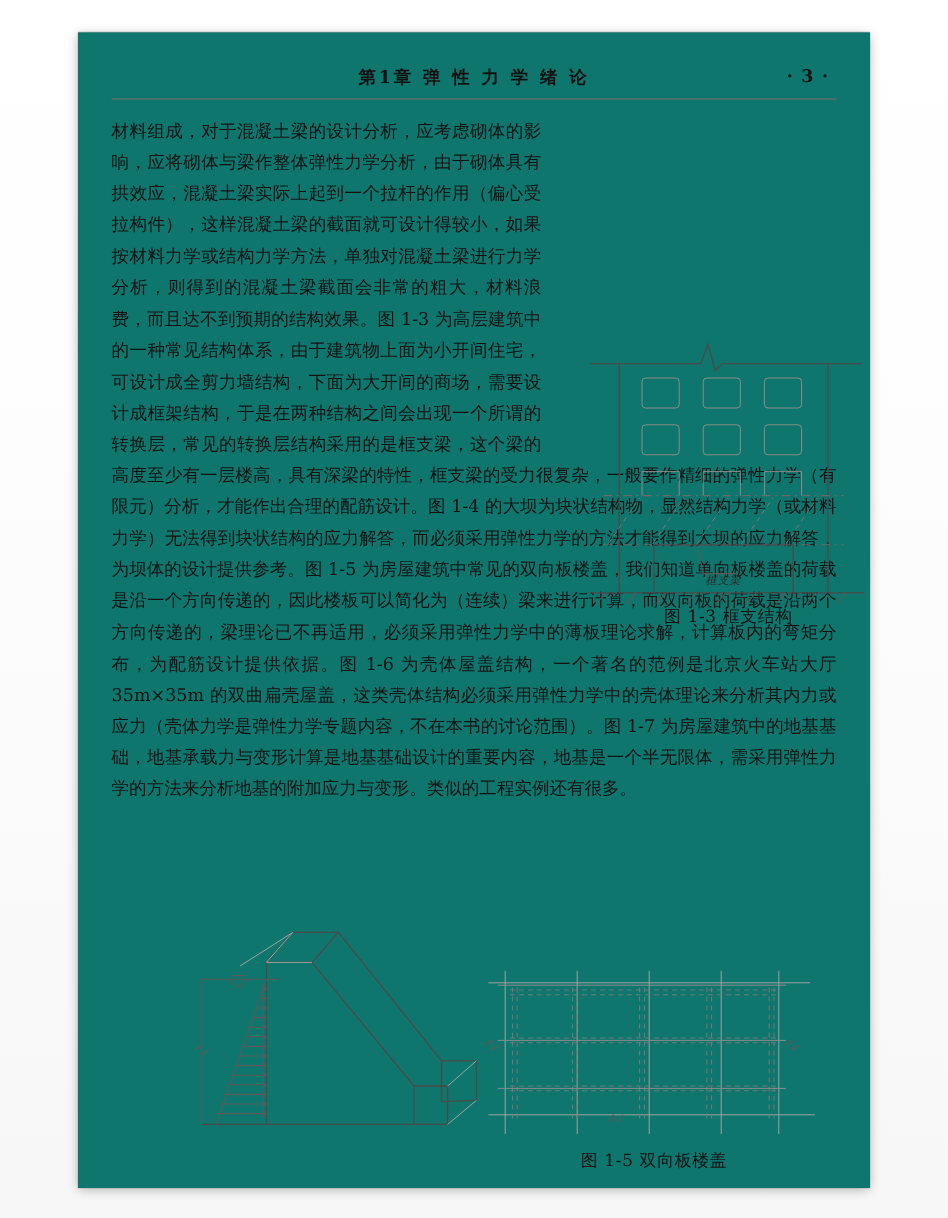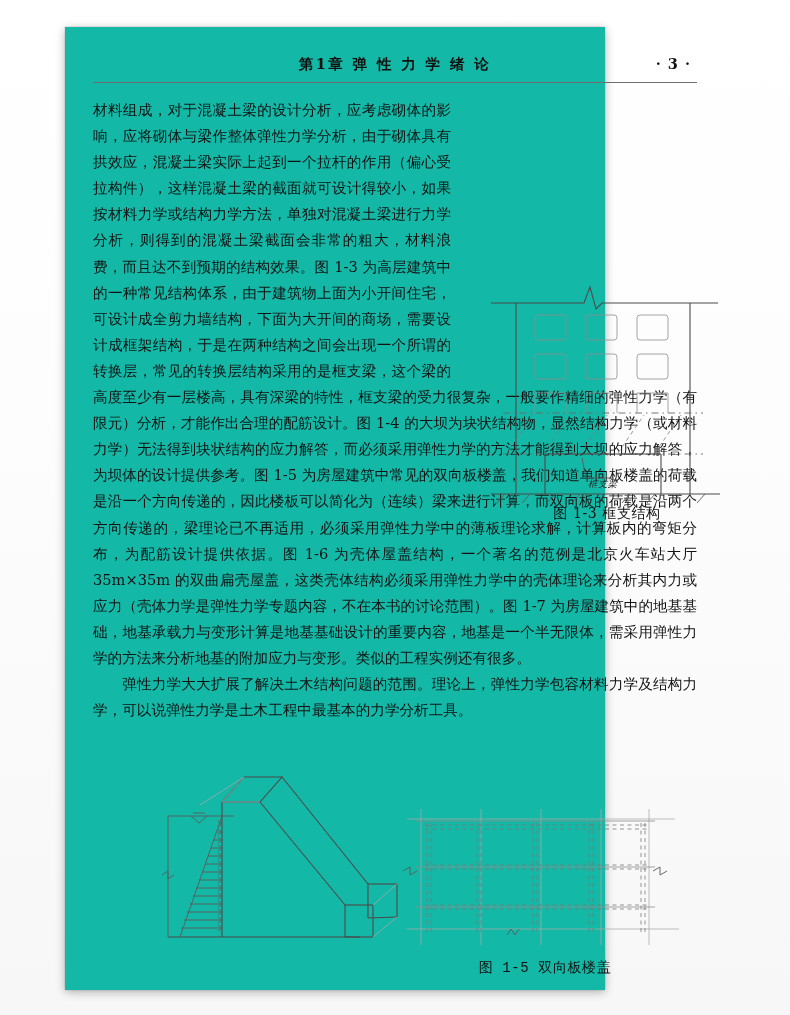--- a/index.html
+++ b/index.html
@@ -16,23 +16,23 @@
   }
   #backdrop {
     position: absolute;
     inset: 0;
     background: linear-gradient(180deg,#ffffff 0%,#fdfdfd 40%,#f7f7f7 100%);
   }
   #page {
     position: absolute;
     left: 65px;
     top: 27px;
-    width: 540px;
+    width: 660px;
     height: 963px;
-    background: #14b8a6;
+    background: #0f766e;
     box-shadow: 0 2px 9px rgba(0,0,0,0.30), 0 0 1px rgba(0,0,0,0.35);
   }
   .page-inner {
     position: absolute;
     left: 0; top: 0; right: 0; bottom: 0;
     padding: 0;
   }
 
   
   .running-head {
@@ -140,21 +140,20 @@
     left: 338px;
     top: 778px;
     width: 280px;
     height: 145px;
   }
   #fig5-caption {
     position: absolute;
     left: 330px;
     top: 932px;
     width: 300px;
-    font-family: Liberation Mono, monospace;
   }
 
   .stroke-thin  { fill: none; stroke: #5a5a5a; stroke-width: 0.9; }
   .stroke-mid   { fill: none; stroke: #4a4a4a; stroke-width: 1.1; }
   .stroke-grey  { fill: none; stroke: #8e8e8e; stroke-width: 0.8; }
   .stroke-light { fill: none; stroke: #a9a9a9; stroke-width: 0.75; }
   .dash-h       { fill: none; stroke: #6a6a6a; stroke-width: 0.9;
                   stroke-dasharray: 7 4 1.5 4; }
   .dash-diag    { fill: none; stroke: #7a7a7a; stroke-width: 0.8;
                   stroke-dasharray: 4 3.5; }
@@ -175,21 +174,20 @@
 
     <div class="running-head">
       <div class="rh-title">第1章  弹 性 力 学 绪 论</div>
       <div class="rh-page">· 3 ·</div>
     </div>
     <div class="rule"></div>
 
     <div class="body-col">
       <div class="fig3-float"></div>
       <p class="para">材料组成，对于混凝土梁的设计分析，应考虑砌体的影响，应将砌体与梁作整体弹性力学分析，由于砌体具有拱效应，混凝土梁实际上起到一个拉杆的作用（偏心受拉构件），这样混凝土梁的截面就可设计得较小，如果按材料力学或结构力学方法，单独对混凝土梁进行力学分析，则得到的混凝土梁截面会非常的粗大，材料浪费，而且达不到预期的结构效果。图 1-3 为高层建筑中的一种常见结构体系，由于建筑物上面为小开间住宅，可设计成全剪力墙结构，下面为大开间的商场，需要设计成框架结构，于是在两种结构之间会出现一个所谓的转换层，常见的转换层结构采用的是框支梁，这个梁的高度至少有一层楼高，具有深梁的特性，框支梁的受力很复杂，一般要作精细的弹性力学（有限元）分析，才能作出合理的配筋设计。图 1-4 的大坝为块状结构物，显然结构力学（或材料力学）无法得到块状结构的应力解答，而必须采用弹性力学的方法才能得到大坝的应力解答，为坝体的设计提供参考。图 1-5 为房屋建筑中常见的双向板楼盖，我们知道单向板楼盖的荷载是沿一个方向传递的，因此楼板可以简化为（连续）梁来进行计算，而双向板的荷载是沿两个方向传递的，梁理论已不再适用，必须采用弹性力学中的薄板理论求解，计算板内的弯矩分布，为配筋设计提供依据。图 1-6 为壳体屋盖结构，一个著名的范例是北京火车站大厅 35m×35m 的双曲扁壳屋盖，这类壳体结构必须采用弹性力学中的壳体理论来分析其内力或应力（壳体力学是弹性力学专题内容，不在本书的讨论范围）。图 1-7 为房屋建筑中的地基基础，地基承载力与变形计算是地基基础设计的重要内容，地基是一个半无限体，需采用弹性力学的方法来分析地基的附加应力与变形。类似的工程实例还有很多。</p>
-      <p class="para indent">弹性力学大大扩展了解决土木结构问题的范围。理论上，弹性力学包容材料力学及结构力学，可以说弹性力学是土木工程中最基本的力学分析工具。</p>
     </div>
 
     <div id="fig3">
       <svg width="236" height="260" viewBox="0 0 236 260">
 
         <path class="stroke-mid" d="M2 21 H82"></path>
         <path class="stroke-mid" d="M82 21 L95 21 L101 5 L107 27 L113 21 L229 21"></path>
 
         <path class="stroke-mid" d="M27 21 V212"></path>
         <path class="stroke-mid" d="M201 21 V212"></path>

